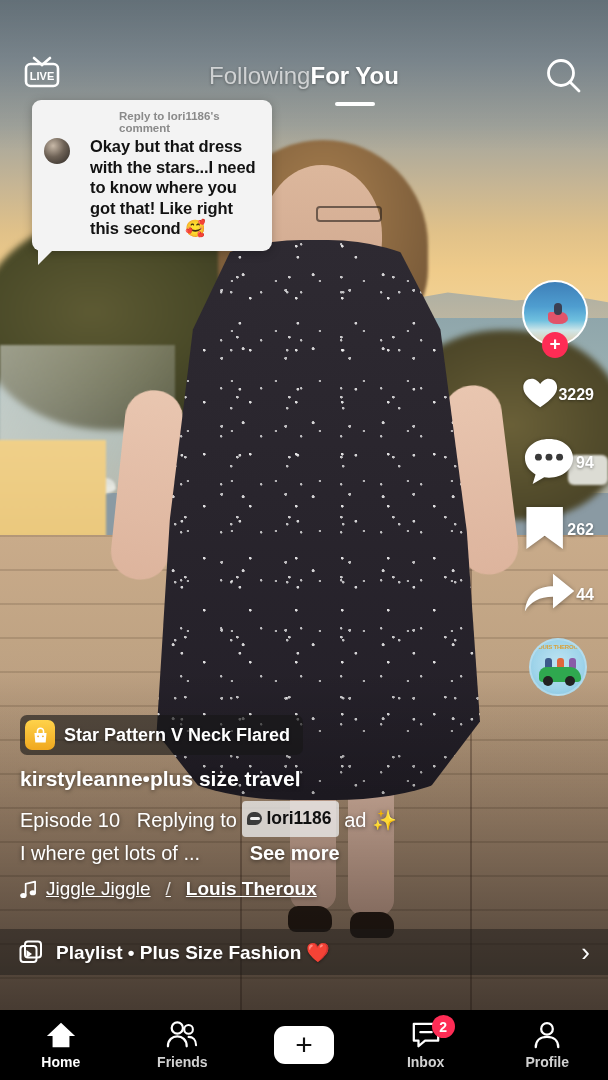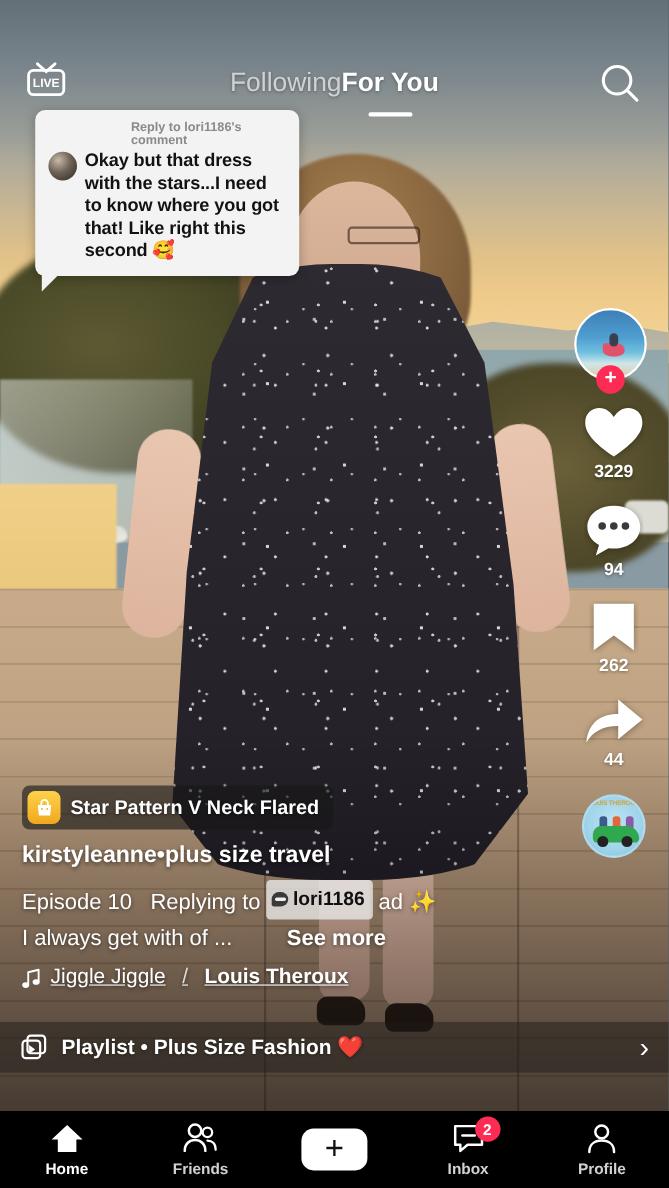--- a/index.html
+++ b/index.html
@@ -169,34 +169,34 @@
   .comment-card {
     position:absolute; left:32px; top:100px; width:240px;
     background:#f3f3f3; border-radius:9px; padding:10px 12px 12px 12px;
     box-shadow:0 2px 10px rgba(0,0,0,.25);
   }
   .comment-card::after {
     content:""; position:absolute; left:6px; bottom:-14px;
     border-left:16px solid #f3f3f3; border-bottom:16px solid transparent;
   }
   .cc-reply-to { font-size:11.5px; color:#8a8a8a; margin-left:34px; font-weight:600;padding-left:41px; }
-  .cc-body { display:flex; gap:7px; margin-top:2px; }
+  .cc-body { display:flex; gap:20px; margin-top:2px; }
   .cc-avatar {
     width:26px; height:26px; border-radius:50%; flex:0 0 26px; margin-top:2px;
     background:radial-gradient(circle at 35% 30%, #c8b9a8 0%, #6e6256 45%, #2a2622 100%);
     overflow:hidden;
   }
   .cc-text {
     font-size:16.5px; line-height:20.5px; color:#121212; font-weight:700;
     letter-spacing:-.1px;
   }
 
   
   .rail { position:absolute; right:14px; top:280px; width:72px; }
-  .rail-item { display:flex; flex-direction:column; align-items:center; margin-bottom:18px; }
+  .rail-item { display:flex; flex-direction:row; align-items:center; margin-bottom:18px;justify-content:center; }
   .rail-count {
     color:#fff; font-size:16px; font-weight:600; margin-top:3px;
     text-shadow:0 1px 3px rgba(0,0,0,.4);
   }
   .avatar-wrap { position:relative; width:66px; height:78px; margin-bottom:10px; }
   .avatar {
     width:66px; height:66px; border-radius:50%; border:2.5px solid #fff;
     background:linear-gradient(to bottom,#3e7fb8 0%, #4f9ed0 40%, #6fc0df 62%, #cfe6e8 78%, #dfc9a8 100%);
     overflow:hidden; position:relative;
   }
@@ -472,21 +472,21 @@
     <div class="username">kirstyleanne•plus size travel</div>
 
     <div class="desc">
       <span>Episode 10</span>&nbsp;&nbsp;
       <span>Replying to</span>
       <span class="mention-chip">
         <span class="chip-dot"></span>
           <span>lori1186</span>
       </span>
       <span>ad ✨</span><br>
-      <span>I always get with of ...</span>
+      <span>I where get lots of ...</span>
       <span class="see-more">See more</span>
     </div>
 
     <div class="music-row">
       <svg viewBox="0 0 18 20" width="17" height="19">
         <path d="M6 16 V4 L16 1.6 V13" stroke="#fff" stroke-width="1.8" fill="none" stroke-linejoin="round"></path>
         <ellipse cx="3.6" cy="16.4" rx="3.4" ry="2.7" fill="#fff"></ellipse>
         <ellipse cx="13.6" cy="13.4" rx="3.4" ry="2.7" fill="#fff"></ellipse>
       </svg>
       <span>Jiggle Jiggle</span>

